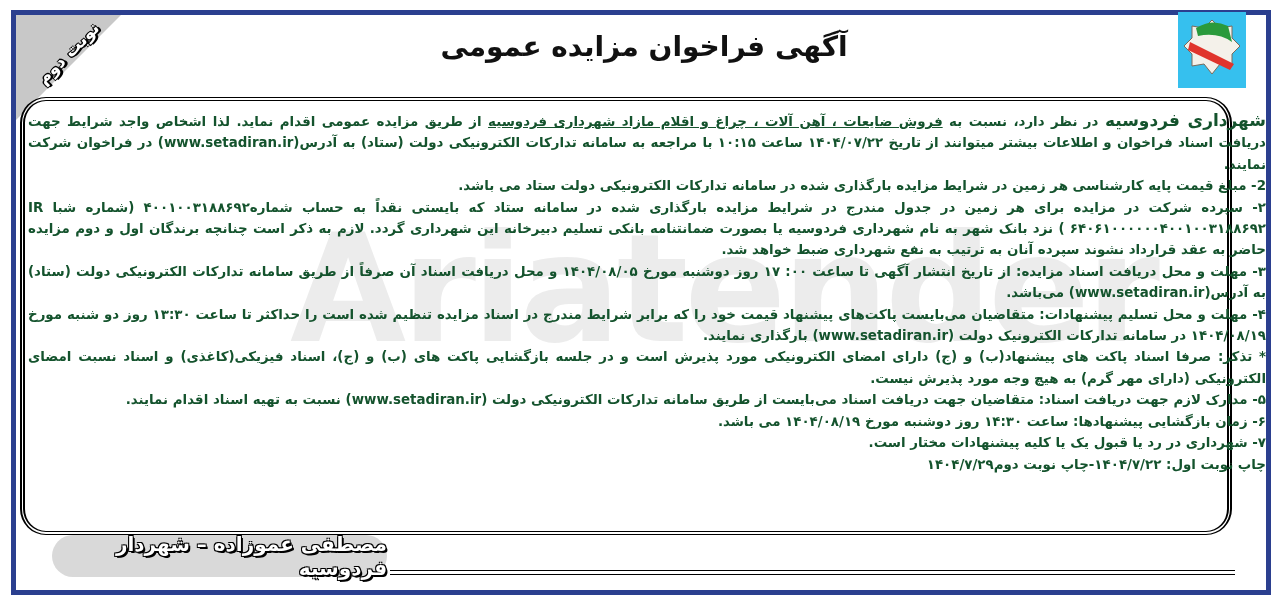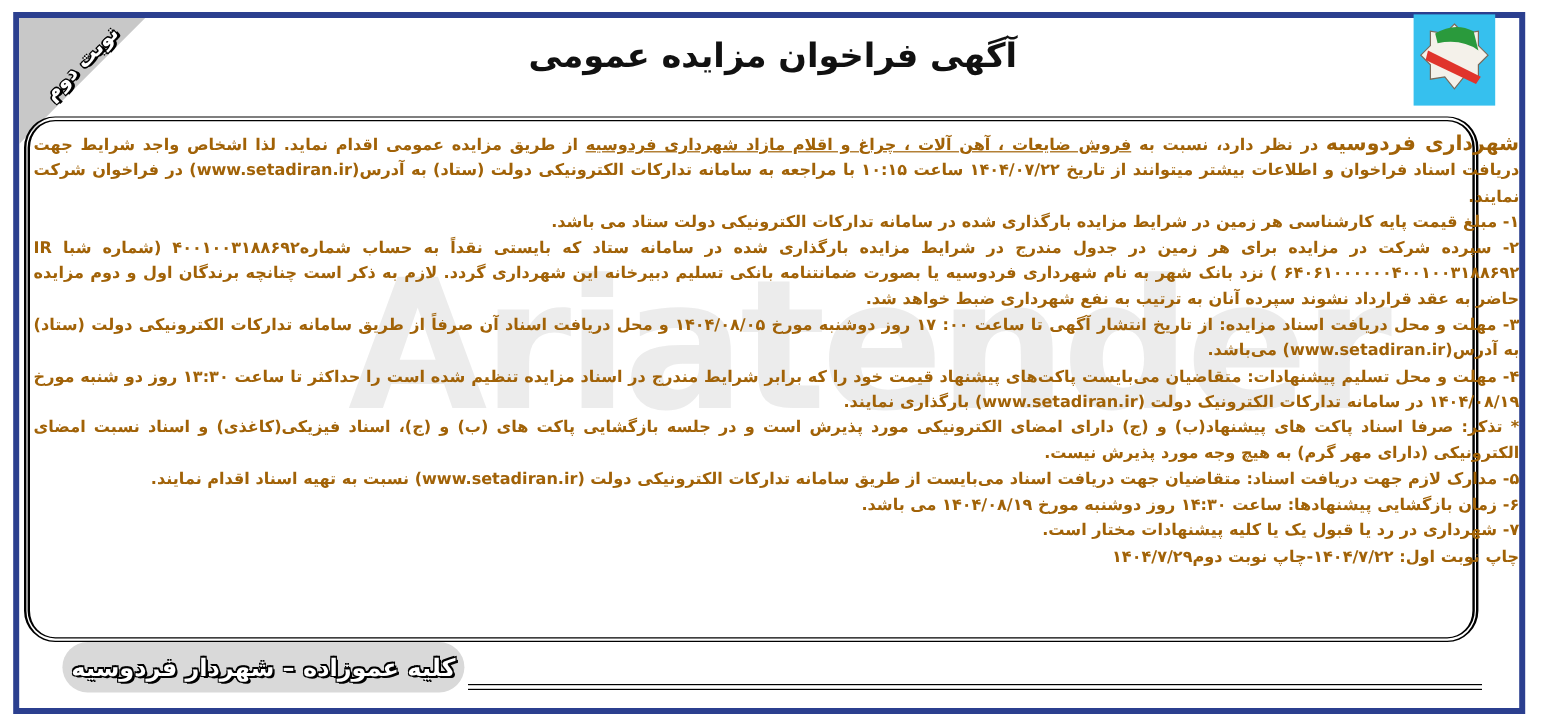--- a/index.html
+++ b/index.html
@@ -32,21 +32,21 @@
   }
   .body-box {
     position: absolute; left: 20px; top: 97px; width: 1212px; height: 438px;
     border: 3px double #000; border-width: 4px 5px 4px 5px; border-style: double;
     border-radius: 26px; box-sizing: border-box;
   }
   .content {
     position: absolute; left: 28px; right: 22px; top: 110px;
     direction: rtl; text-align: justify;
     font-family: "DejaVu Sans", sans-serif; font-size: 13.4px; line-height: 21.4px;
-    color: #a16207; font-weight: bold;
+    color: #14532d; font-weight: bold;
   }
   .content p { margin: 0; }
   .lead { font-size: 17px; font-weight: 900; }
   .u { text-decoration: underline; }
   .signature {
     position: absolute; left: 52px; top: 535px; width: 335px; height: 42px;
     background: #d9d9d9; border-radius: 22px;
     display: flex; align-items: center; justify-content: center;
     direction: rtl; font-weight: bold; font-size: 20px; color: #fff;
     text-shadow: -1px -1px 0 #000, 1px -1px 0 #000, -1px 1px 0 #000, 1px 1px 0 #000, 2px 2px 0 #000;
@@ -81,25 +81,25 @@
 <div class="title">آگهی فراخوان مزایده عمومی</div>
 
 <div class="watermark">Ariatender</div>
 
 <div class="body-box"></div>
 
 <div class="content">
   <p>
     <span class="lead">شهرداری فردوسیه</span><span> در نظر دارد، نسبت به </span><span class="u">فروش ضایعات ، آهن آلات ، چراغ و اقلام مازاد شهرداری فردوسیه</span><span> از طریق مزایده عمومی اقدام نماید. لذا اشخاص واجد شرایط جهت دریافت اسناد فراخوان و اطلاعات بیشتر میتوانند از تاریخ ۱۴۰۴/۰۷/۲۲ ساعت ۱۰:۱۵ با مراجعه به سامانه تدارکات الکترونیکی دولت (ستاد) به آدرس(www.setadiran.ir) در فراخوان شرکت نمایند.</span>
   </p>
-  <p>۱- مبلغ قیمت  پایه کارشناسی  هر زمین در شرایط مزایده بارگذاری شده در سامانه تدارکات الکترونیکی دولت ستاد می باشد.</p>
+  <p>2- مبلغ قیمت  پایه کارشناسی  هر زمین در شرایط مزایده بارگذاری شده در سامانه تدارکات الکترونیکی دولت ستاد می باشد.</p>
   <p>۲- سپرده شرکت در مزایده برای هر زمین در جدول مندرج در شرایط مزایده بارگذاری شده در سامانه ستاد که بایستی نقداً به حساب شماره۴۰۰۱۰۰۳۱۸۸۶۹۲ (شماره شبا IR ۶۴۰۶۱۰۰۰۰۰۰۴۰۰۱۰۰۳۱۸۸۶۹۲ ) نزد بانک شهر به نام شهرداری فردوسیه یا بصورت ضمانتنامه بانکی تسلیم دبیرخانه این شهرداری گردد. لازم به ذکر است چنانچه برندگان اول و دوم مزایده حاضر به عقد قرارداد نشوند سپرده آنان به ترتیب به نفع شهرداری ضبط خواهد شد.</p>
   <p>۳- مهلت و محل دریافت اسناد مزایده: از تاریخ انتشار آگهی تا ساعت ۰۰: ۱۷  روز دوشنبه مورخ ۱۴۰۴/۰۸/۰۵ و محل دریافت اسناد آن صرفاً از طریق سامانه تدارکات الکترونیکی دولت (ستاد) به آدرس(www.setadiran.ir) می‌باشد.</p>
   <p>۴- مهلت و محل تسلیم پیشنهادات: متقاضیان می‌بایست پاکت‌های پیشنهاد قیمت خود را که برابر شرایط مندرج در اسناد مزایده تنظیم شده است را حداکثر تا ساعت ۱۳:۳۰ روز دو شنبه مورخ ۱۴۰۴/۰۸/۱۹ در سامانه تدارکات الکترونیک دولت (www.setadiran.ir) بارگذاری نمایند.</p>
   <p>* تذکر: صرفا اسناد پاکت های پیشنهاد(ب) و (ج) دارای امضای الکترونیکی مورد پذیرش است و در جلسه بازگشایی پاکت های (ب) و (ج)، اسناد فیزیکی(کاغذی) و اسناد نسبت امضای الکترونیکی (دارای مهر گرم) به هیچ وجه مورد پذیرش نیست.</p>
   <p>۵- مدارک لازم جهت دریافت اسناد: متقاضیان جهت دریافت اسناد می‌بایست از طریق سامانه تدارکات الکترونیکی دولت (www.setadiran.ir) نسبت به تهیه اسناد اقدام نمایند.</p>
   <p>۶- زمان بازگشایی پیشنهادها: ساعت ۱۴:۳۰ روز دوشنبه  مورخ ۱۴۰۴/۰۸/۱۹ می باشد.</p>
   <p>۷-  شهرداری در رد یا قبول یک یا کلیه پیشنهادات مختار است.</p>
   <p>چاپ نوبت اول: ۱۴۰۴/۷/۲۲-چاپ نوبت دوم۱۴۰۴/۷/۲۹</p>
 </div>
 
 <div class="sig-line"></div>
-<div class="signature">کلیه عموزاده – شهردار فردوسیه</div>
+<div class="signature">مصطفی عموزاده – شهردار فردوسیه</div>
 
 </body></html>

